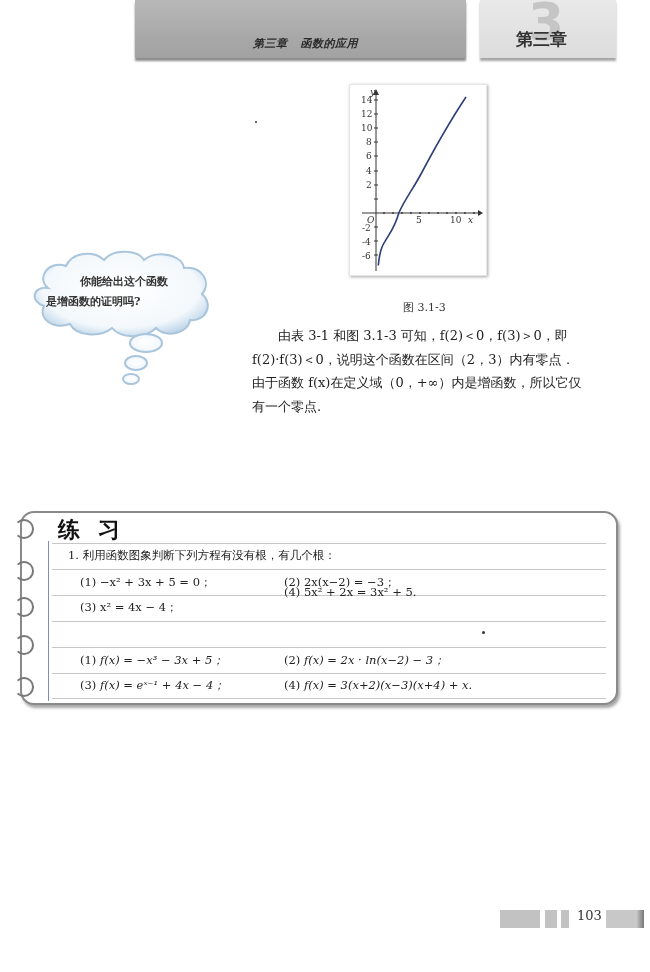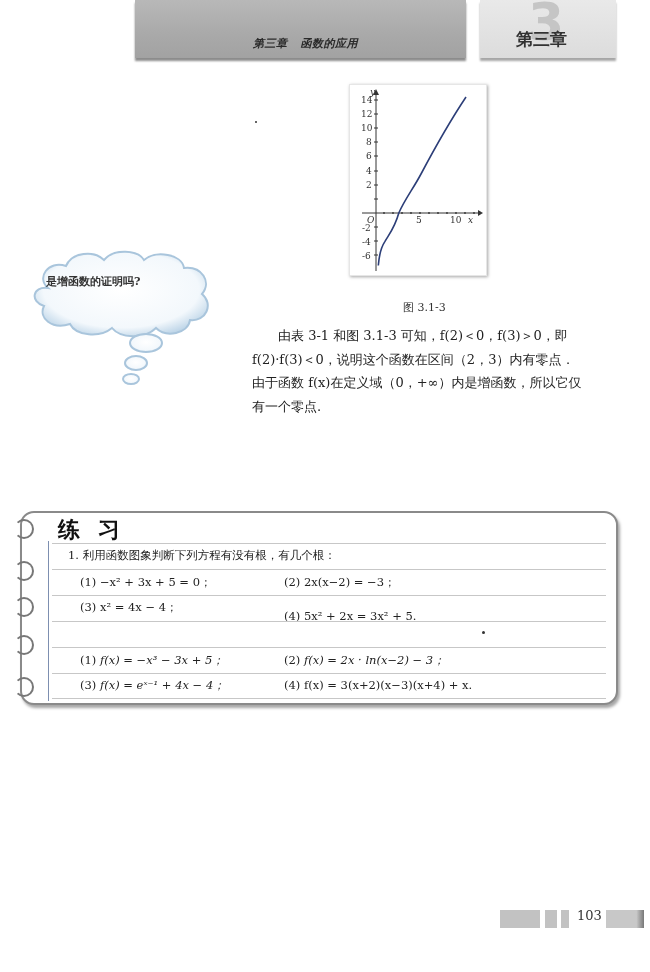--- a/index.html
+++ b/index.html
@@ -173,20 +173,21 @@
       <stop offset="75%" stop-color="#f3f8fc"></stop>
       <stop offset="100%" stop-color="#b9d2e6"></stop>
     </radialGradient>
   </defs>
   <path d="M22,40 C10,30 22,12 40,18 C46,4 68,2 78,12 C88,0 112,2 118,12 C130,2 156,6 158,20 C176,18 186,34 176,46 C188,56 180,74 164,72 C162,86 140,90 130,80 C118,92 94,90 86,80 C74,90 50,88 44,76 C26,82 12,70 18,58 C4,54 6,38 22,40 Z" fill="url(#cg)" stroke="#a9c5dc" stroke-width="2"></path>
   <ellipse cx="120" cy="95" rx="16" ry="9" fill="url(#cg)" stroke="#a9c5dc" stroke-width="2"></ellipse>
   <ellipse cx="110" cy="115" rx="11" ry="7" fill="url(#cg)" stroke="#a9c5dc" stroke-width="2"></ellipse>
   <ellipse cx="105" cy="131" rx="8" ry="5" fill="url(#cg)" stroke="#a9c5dc" stroke-width="2"></ellipse>
 </svg>
 <div class="cloud-text">
+  <span class="l1">你能给出这个函数</span>
   <span style="position:relative; left:-12px;">是增函数的证明吗?</span>
 </div>
 
 <div class="exercise">
   <div class="ring" style="top:6px;"></div>
   <div class="ring" style="top:48px;"></div>
   <div class="ring" style="top:84px;"></div>
   <div class="ring" style="top:122px;"></div>
   <div class="ring" style="top:164px;"></div>
   <div class="margin-line"></div>
@@ -204,21 +205,21 @@
   <div class="ex-line" style="left:262px; top:62px;">
     <span>(2)</span>
     <span>2x(x−2) = −3；</span>
   </div>
   <div class="rule" style="top:82px;"></div>
 
   <div class="ex-line" style="left:58px; top:87px;">
     <span>(3)</span>
     <span>x² = 4x − 4；</span>
   </div>
-  <div class="ex-line" style="left:262px; top:96px;">
+  <div class="ex-line" style="left:262px; top:72px;">
     <span>(4)</span>
     <span>5x² + 2x = 3x² + 5.</span>
   </div>
   <div class="rule" style="top:108px;"></div>
 
   <div class="dot" style="left:460px; top:118px;"></div>
   <div class="rule" style="top:134px;"></div>
 
   <div class="ex-line" style="left:58px; top:140px;">
     <span>(1)</span>
@@ -229,21 +230,21 @@
     <span style="font-style:italic;">f(x) = 2x · ln(x−2) − 3；</span>
   </div>
   <div class="rule" style="top:160px;"></div>
 
   <div class="ex-line" style="left:58px; top:165px;">
     <span>(3)</span>
     <span style="font-style:italic;">f(x) = eˣ⁻¹ + 4x − 4；</span>
   </div>
   <div class="ex-line" style="left:262px; top:165px;">
     <span>(4)</span>
-    <span style="text-align:right;">f(x) = 3(x+2)(x−3)(x+4) + x.</span>
+    <span style="font-style:italic;text-align:right;">f(x) = 3(x+2)(x−3)(x+4) + x.</span>
   </div>
   <div class="rule" style="top:185px;"></div>
 </div>
 
 <div class="page-num-bar" style="left:500px; width:40px;"></div>
 <div class="page-num-bar" style="left:545px; width:12px;"></div>
 <div class="page-num-bar" style="left:561px; width:8px;"></div>
 <div class="page-num">103</div>
 <div class="page-num-bar" style="left:606px; width:38px; background:linear-gradient(90deg,#c8c8c8 80%,#777 100%);"></div>
 

